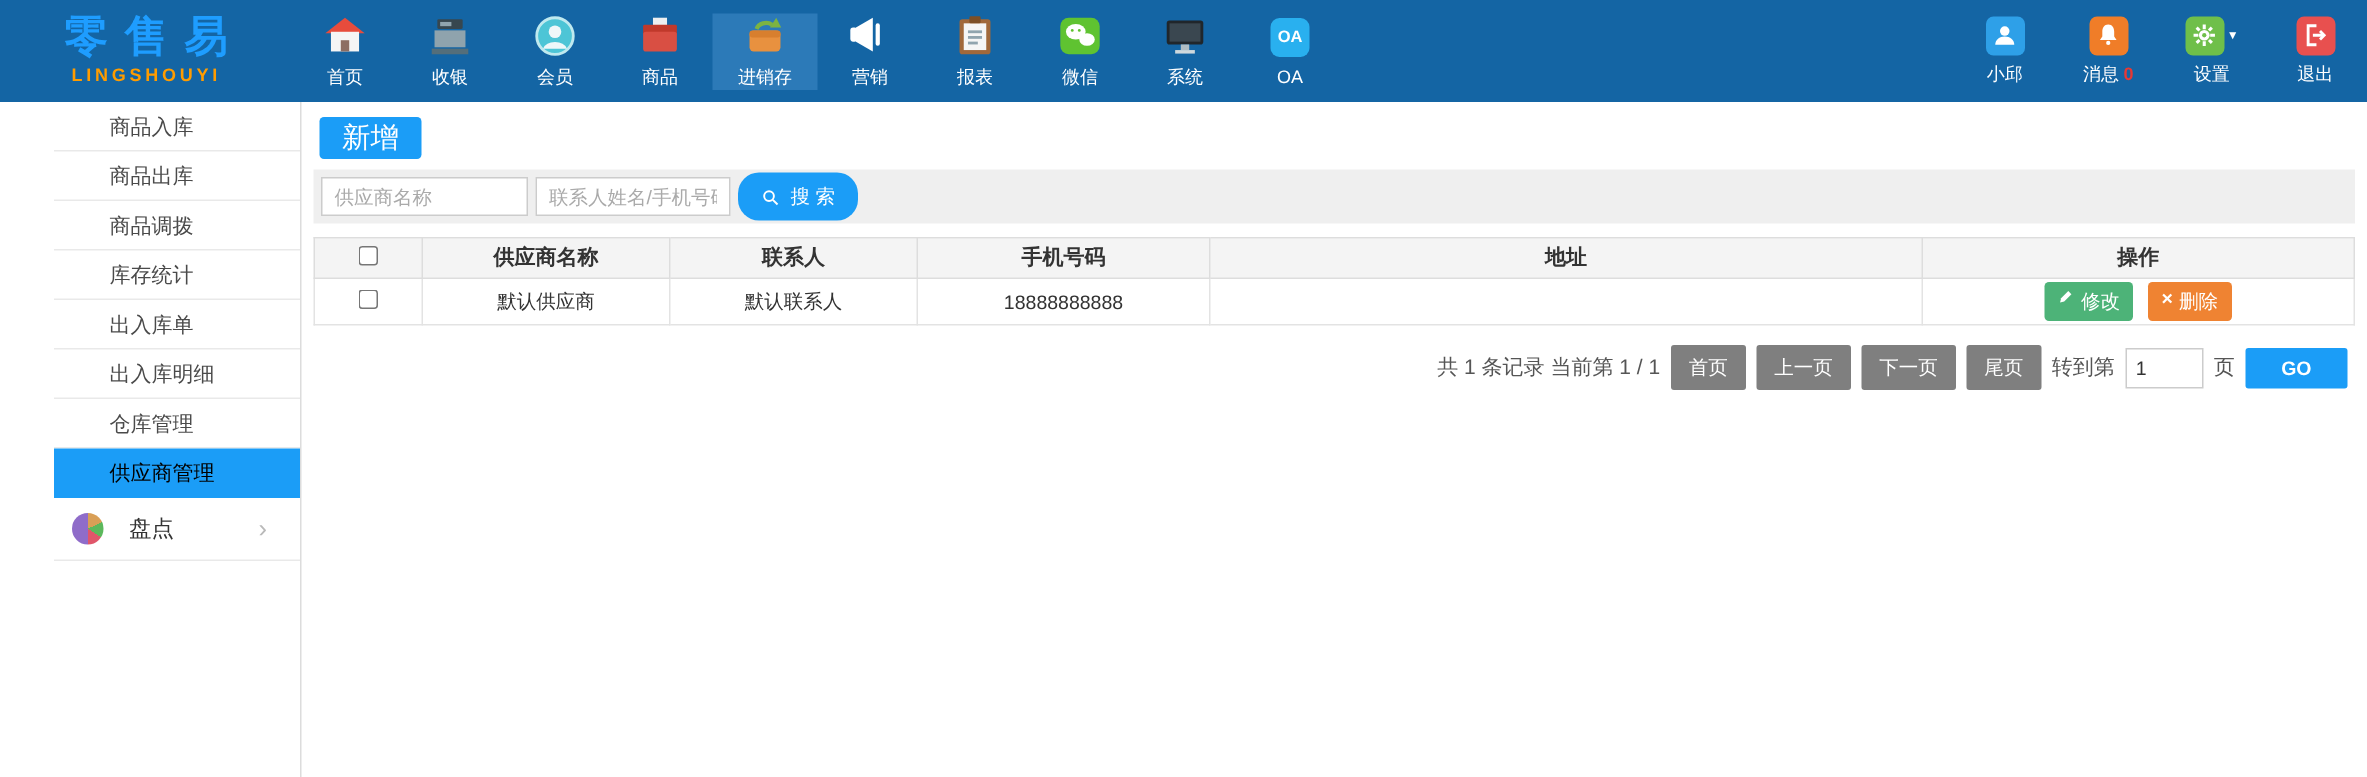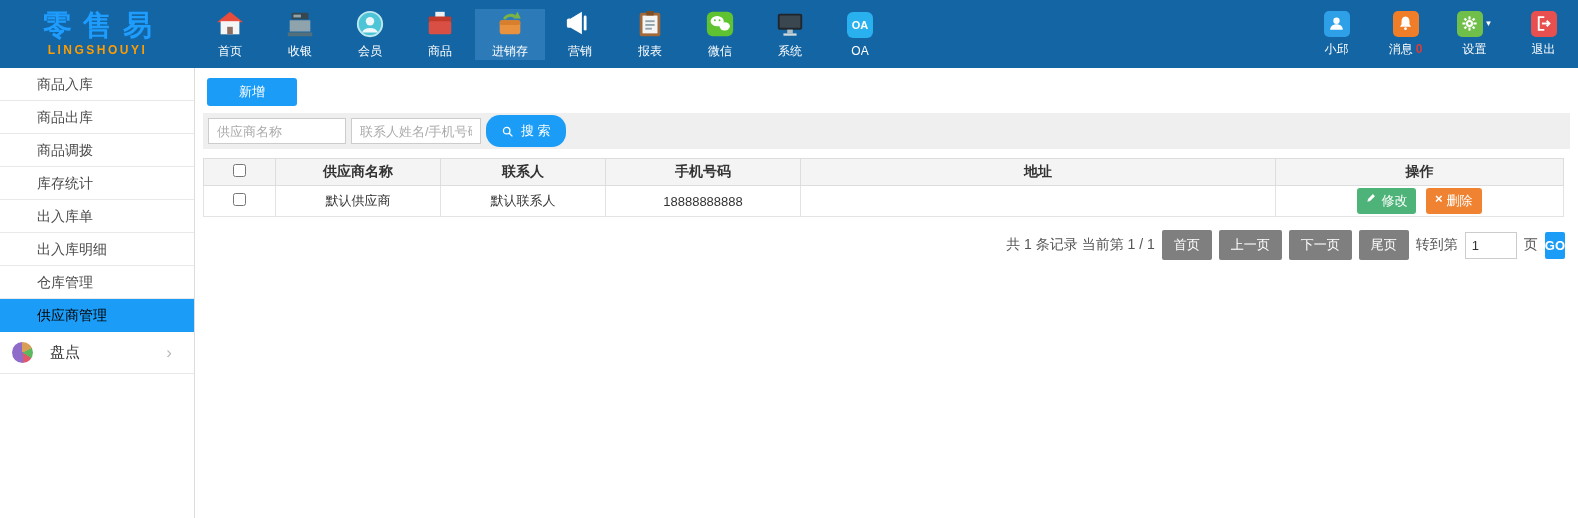--- a/index.html
+++ b/index.html
@@ -20,36 +20,36 @@
   .nav-right .nav-item { width:69px; }
   .sq { width:26px; height:26px; border-radius:5px; display:flex; align-items:center; justify-content:center; }
   .sq svg { width:19px; height:19px; }
   .oa-box { width:26px; height:26px; border-radius:6px; background:#29b0ef; color:#fff;
     font-size:11px; font-weight:bold; display:flex; align-items:center; justify-content:center; }
   .msg-count { color:var(--msg-red,#e53935); font-weight:bold; margin-left:3px; }
   .caret { color:#fff; font-size:8px; margin-left:2px; vertical-align:4px; }
   .label-row { display:flex; align-items:center; }
 
   
-  .shell { display:flex; height:450px; }
+  .shell { display:flex; height:450px;margin-left:36px; }
   .sidebar { width:195px; border-right:1px solid #dcdcdc; background:#fff; }
   .side-item { height:33px; line-height:32px; padding-left:37px; font-size:14px; color:#4a4a4a;
     border-bottom:1px solid #e9e9e9; cursor:pointer; }
   .side-item.active { background:var(--accent,#1b9df7); color:#000000; border-bottom-color:var(--accent,#1b9df7); }
   .side-sub { height:42px; display:flex; align-items:center; border-bottom:1px solid #e9e9e9;
     font-size:15px; color:#333; cursor:pointer; }
   .pie { width:21px; height:21px; border-radius:50%; margin-left:12px;
     background:conic-gradient(from 180deg,#8f6cc9 0 50%,#d99f56 50% 68%,#5cb85c 68% 84%,#e0566a 84% 100%); }
   .side-sub-label { margin-left:17px; }
   .side-chevron { margin-left:auto; margin-right:22px; color:#b9b9b9; font-size:17px; }
 
   
   .main { flex:1; padding:9px 8px 0 8px; }
-  .btn-add { width:90px; height:28px; background:var(--accent,#1b9df7); color:#fff; border:none;
-    border-radius:3px; font-size:13px; cursor:pointer; margin:1px 0 7px 4px; display:block; }
+  .btn-add { width:68px; height:28px; background:var(--accent,#1b9df7); color:#fff; border:none;
+    border-radius:3px; font-size:19px; cursor:pointer; margin:1px 0 7px 4px; display:block; }
   .search-bar { background:#efefef; height:36px; display:flex; align-items:center; padding:0 5px; gap:5px; }
   .search-bar input { height:26px; border:1px solid #ccc; background:#fff; font-size:13px; color:#555; padding:0 8px; }
   .search-bar input::placeholder { color:#aaa; }
   .inp-supplier { width:138px; }
   .inp-contact { width:130px; }
   .btn-search { height:27px; padding:16px 15px; border:none; border-radius:14px; background:var(--accent,#1b9df7);
     color:#fff; font-size:13px; display:flex; align-items:center; gap:7px; cursor:pointer; }
   .btn-search svg { width:13px; height:13px; }
 
   table.grid { width:1360px; border-collapse:collapse; margin-top:9px; table-layout:fixed; }
@@ -62,21 +62,21 @@
   .btn-del { background:var(--delete-orange,#ef8332); }
   .row-btn svg { width:11px; height:11px; }
   .x-glyph { font-weight:bold; font-size:13px; line-height:1; }
 
   .pagination { display:flex; justify-content:flex-end; align-items:center; gap:7px; margin-top:13px;
     margin-right:5px; font-size:14px; color:#555; }
   .pg-btn { background:var(--pager-gray,#7f7f7f); color:#fff; border:none; border-radius:2px;
     font-size:13px; padding:6px 12px; cursor:pointer; }
   .pg-input { width:52px; height:27px; border:1px solid #ccc; font-size:13px; padding:0 6px; color:#333; }
   .pg-go { background:var(--accent,#1b9df7); color:#fff; border:none; border-radius:2px;
-    font-size:13px; font-weight:bold; padding:6px 0; cursor:pointer; }
+    font-size:13px; font-weight:bold; padding:6px 24px; cursor:pointer; }
 </style>
 </head>
 <body>
 
 <div class="topbar">
   <div class="logo">
     <div class="logo-main">零售易</div>
     <div class="logo-sub">LINGSHOUYI</div>
   </div>
 

